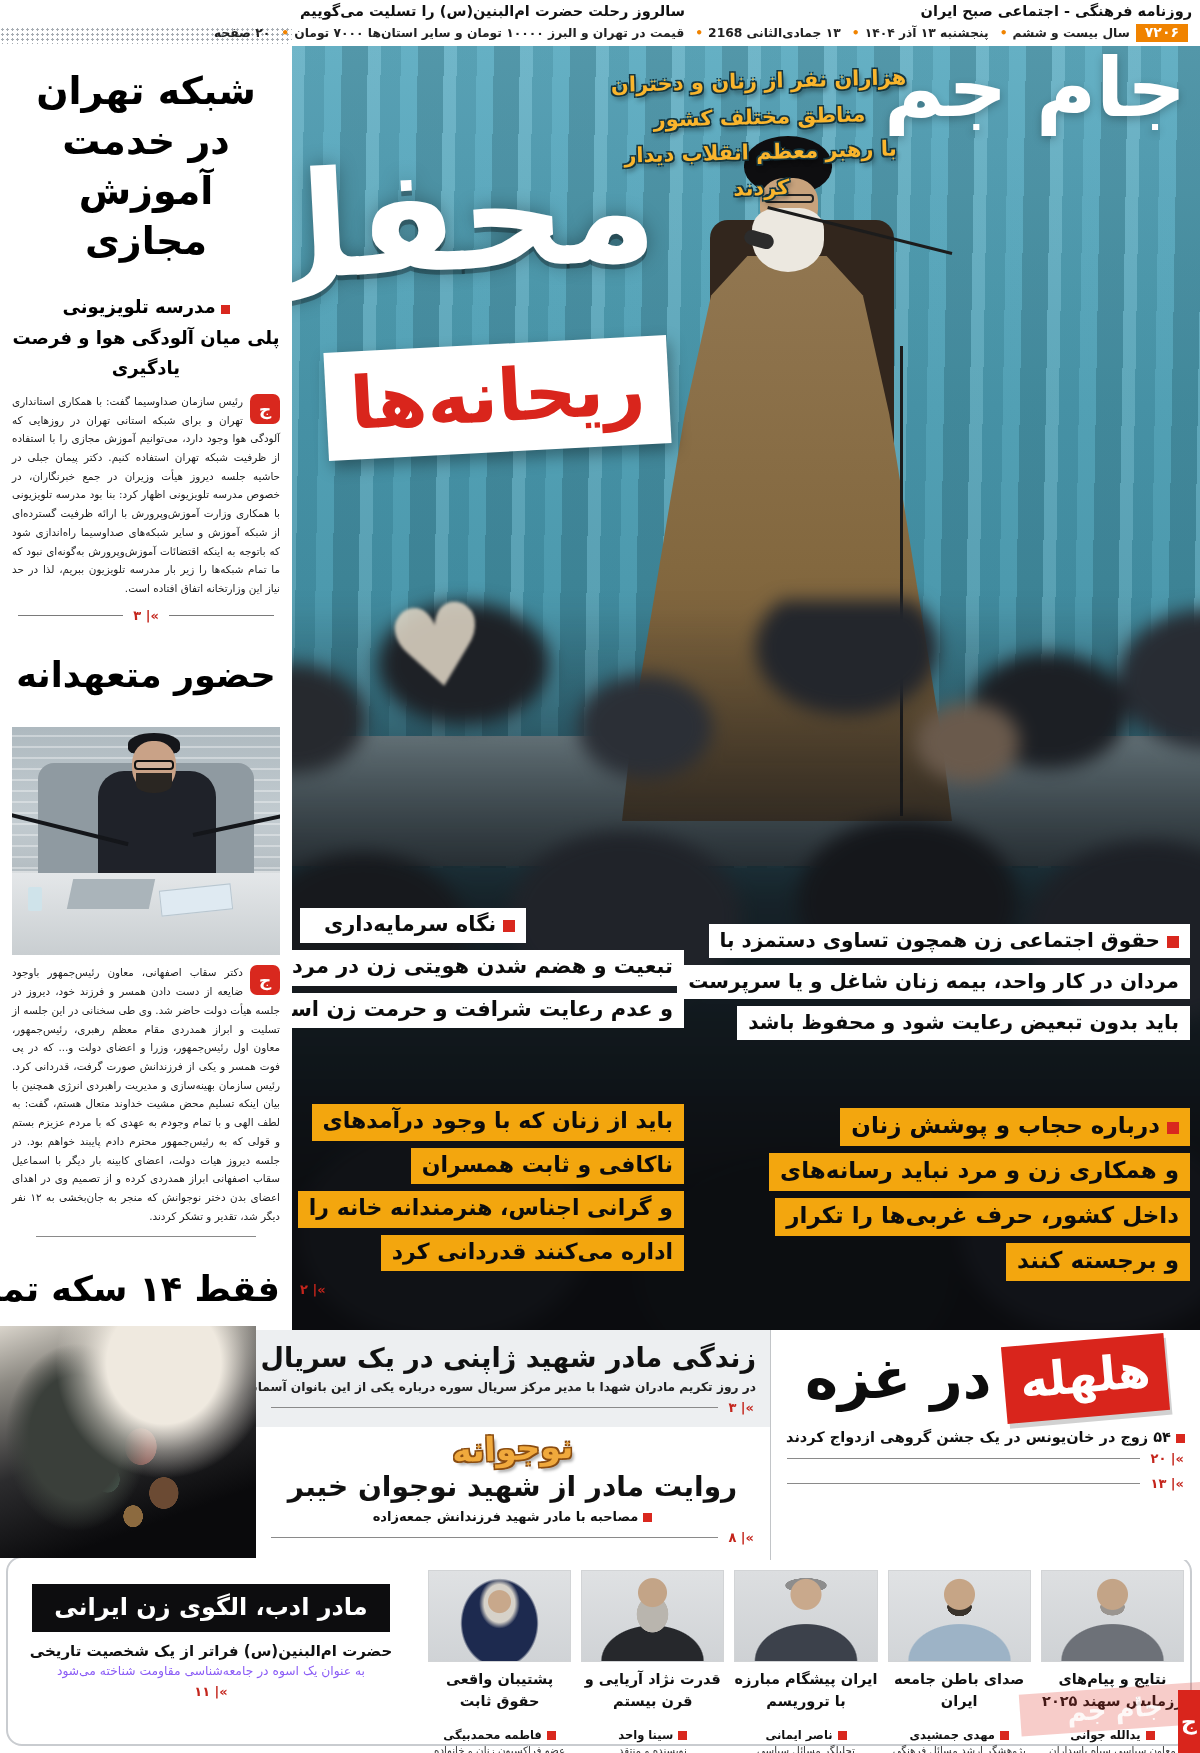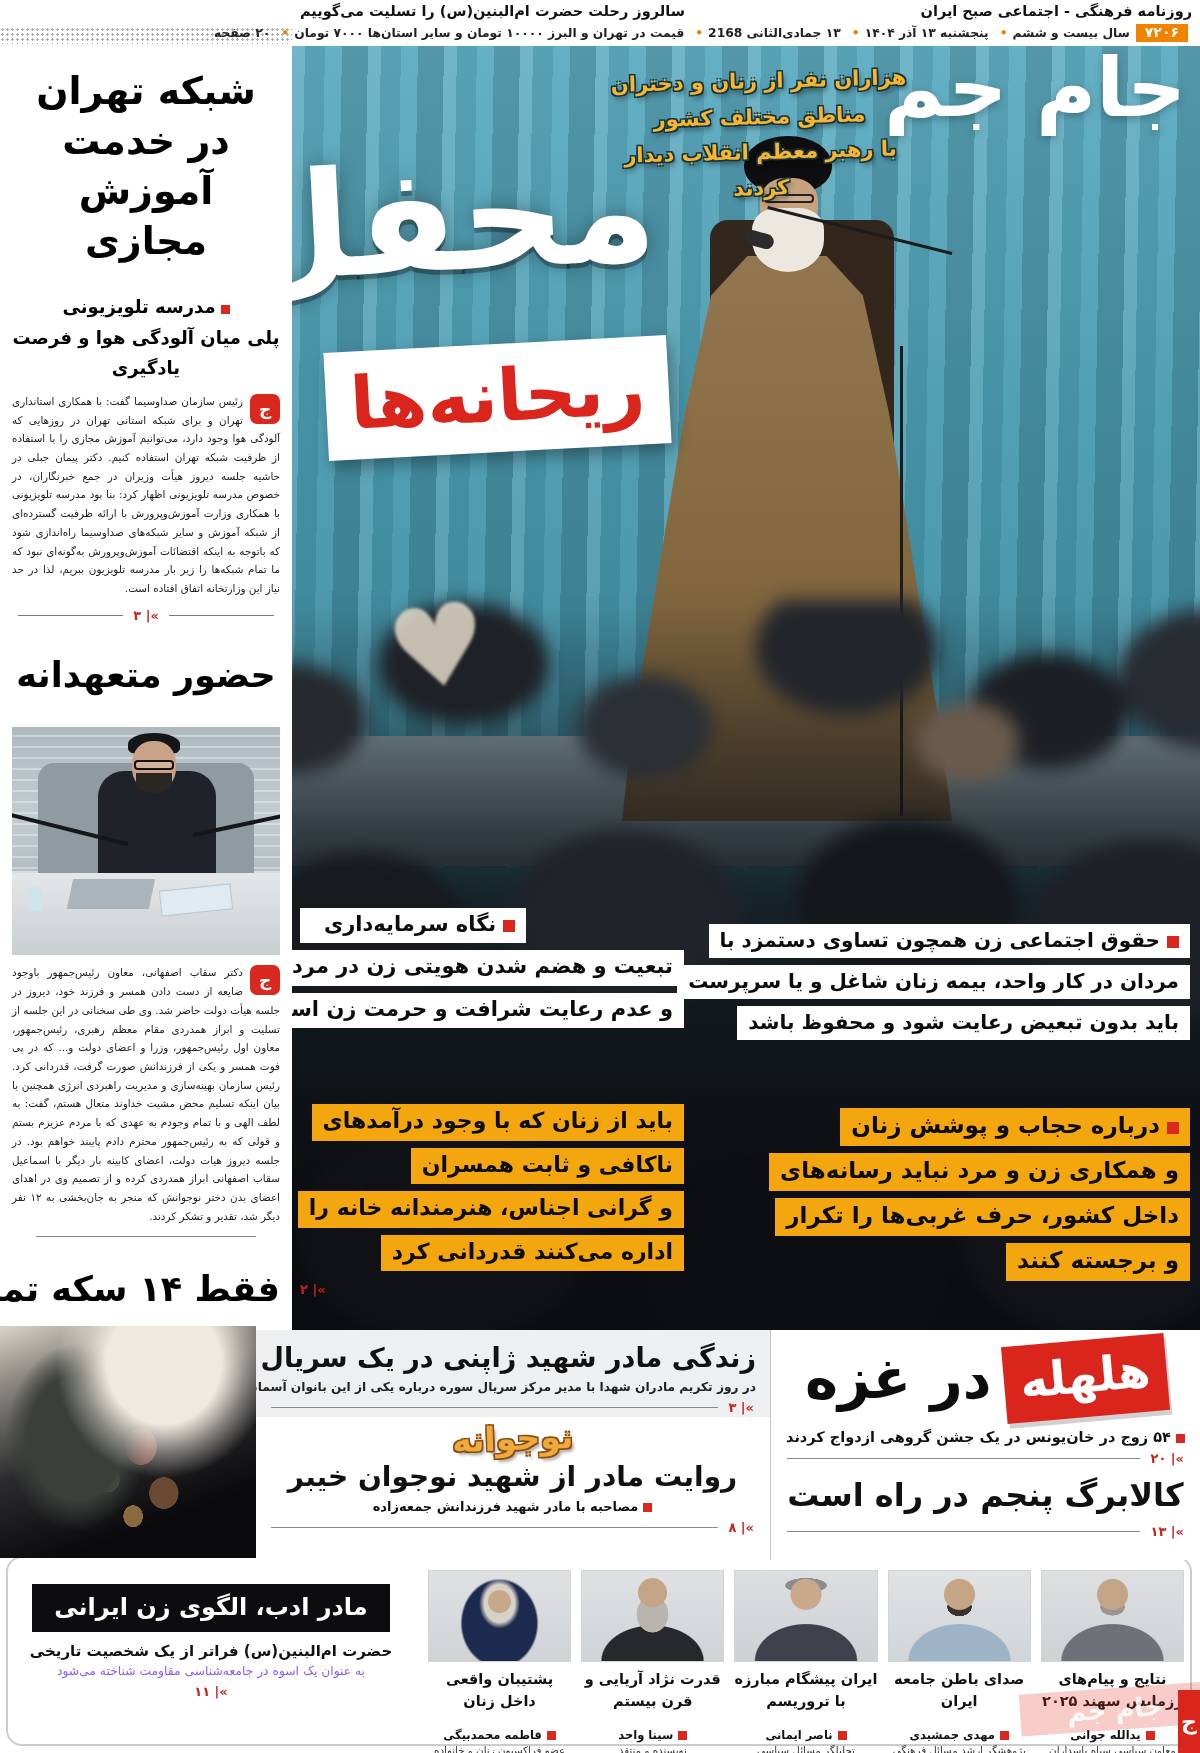--- a/index.html
+++ b/index.html
@@ -103,21 +103,21 @@
   .q-line{background:#fff;color:#0c0c0c;font-weight:900;padding:3px 11px 5px;line-height:1.3;white-space:nowrap;}
   .q-line.yellow{background:#f3a60e;}
   .qg-rw{top:878px;right:10px;font-size:20px;}
   .qg-ry{top:1062px;right:10px;font-size:23px;}
   .qg-lw{top:862px;left:8px;width:384px;font-size:21px;}
   .qg-lw .q-line:first-child{align-self:flex-end;padding-left:24px;}
   .qg-ly{top:1058px;left:8px;width:384px;font-size:22px;}
   .qref{align-self:flex-end;margin:4px 28px 0 0;}
   
   .mid-center{position:absolute;left:255px;top:1330px;width:515px;height:230px;background:#fff;z-index:6;}
-  .serial{background:#edeff1;padding:12px 14px 2px;}
+  .serial{background:#edeff1;padding:12px 14px 12px;}
   .serial-title{font-size:27px;font-weight:900;text-align:center;white-space:nowrap;}
   .serial-sub{font-size:12.2px;font-weight:bold;text-align:center;margin-top:7px;color:#222;white-space:nowrap;}
   .noj{padding:2px 14px 0;text-align:center;}
   .noj-logo{display:inline-block;font-size:33px;font-weight:900;color:#f0a93c;transform:rotate(-2deg);
         text-shadow:1.5px 1.5px 0 #8a4d12,-1.5px 1.5px 0 #8a4d12,1.5px -1.5px 0 #8a4d12,-1.5px -1.5px 0 #8a4d12,3px 4px 3px rgba(0,0,0,.3);}
   .noj-title{font-size:28px;font-weight:900;margin-top:2px;white-space:nowrap;}
   .noj-sub{font-size:13px;font-weight:bold;margin-top:6px;color:#111;}
   .mid-right{position:absolute;left:770px;top:1330px;width:430px;height:230px;background:#fff;border-left:1px solid #c2c5c8;
         padding:6px 14px 0;z-index:6;}
   .gaza-row{display:flex;align-items:center;justify-content:center;gap:12px;margin-top:4px;}
@@ -297,21 +297,20 @@
 
   <section class="mid-right">
     <div class="gaza-row">
       <span class="gaza-box">هلهله</span>
       <span class="gaza-rest">در غزه</span>
     </div>
     <div class="gaza-sub"><span class="bullet sm"></span><span>۵۴ زوج در خان‌یونس در یک جشن گروهی ازدواج کردند</span></div>
     <div class="refrow">
         <span class="pref"><span>۲۰</span></span>
       </div>
-    <div class="kal-title">کالابرگ پنجم در راه است</div>
     <div class="refrow" style="margin-top:10px;">
         <span class="pref"><span>۱۳</span></span>
       </div>
   </section>
 
   <div class="chador"></div>
 
   <div class="bottomframe"></div>
 
   <section class="feature">
@@ -345,21 +344,21 @@
     </div>
     <div class="card">
       <div class="portrait ph4"></div>
       <div class="card-title">قدرت نژاد آریایی و قرن بیستم</div>
       <div class="card-author"><span class="bullet sm"></span><span>سینا واحد</span></div>
       <div class="card-role">نویسنده و منتقد</div>
       <span class="pref"><span>۲۰</span></span>
     </div>
     <div class="card">
       <div class="portrait ph5"></div>
-      <div class="card-title">پشتیبان واقعی داخل زنان</div>
+      <div class="card-title">پشتیبان واقعی حقوق ثابت</div>
       <div class="card-author"><span class="bullet sm"></span><span>فاطمه محمدبیگی</span></div>
       <div class="card-role">عضو فراکسیون زنان و خانواده</div>
       <span class="pref"><span>۲</span></span>
     </div>
   </section>
 
   <div class="wm-ribbon">جام جم</div>
   <div class="wm-corner">ج</div>
 
 </div>

